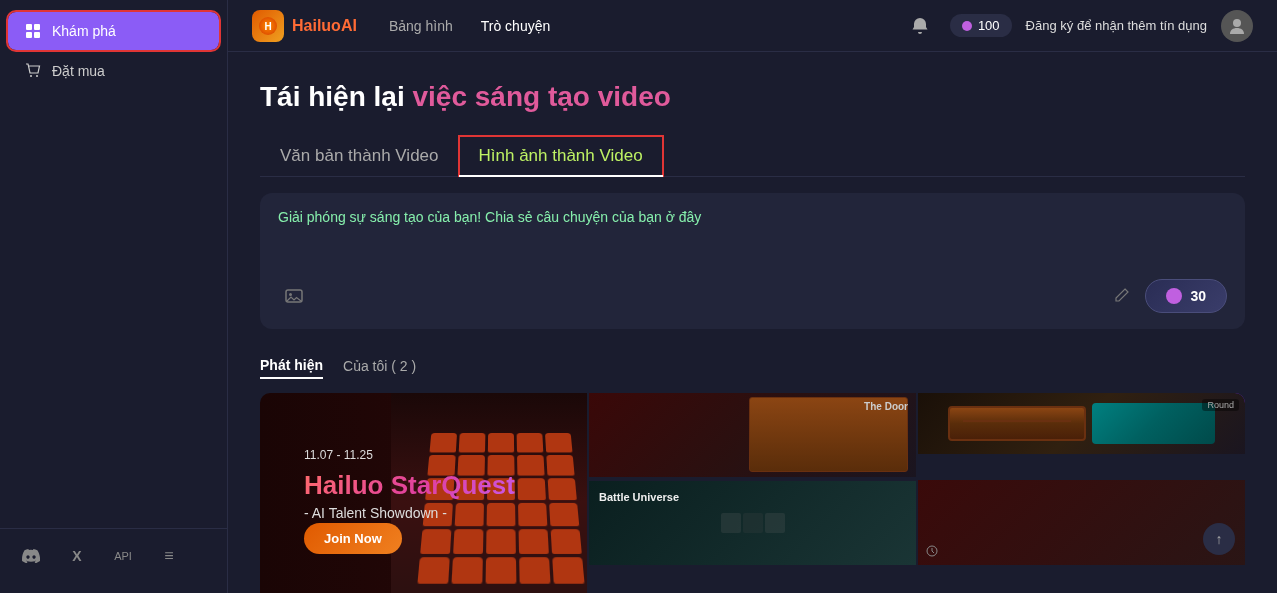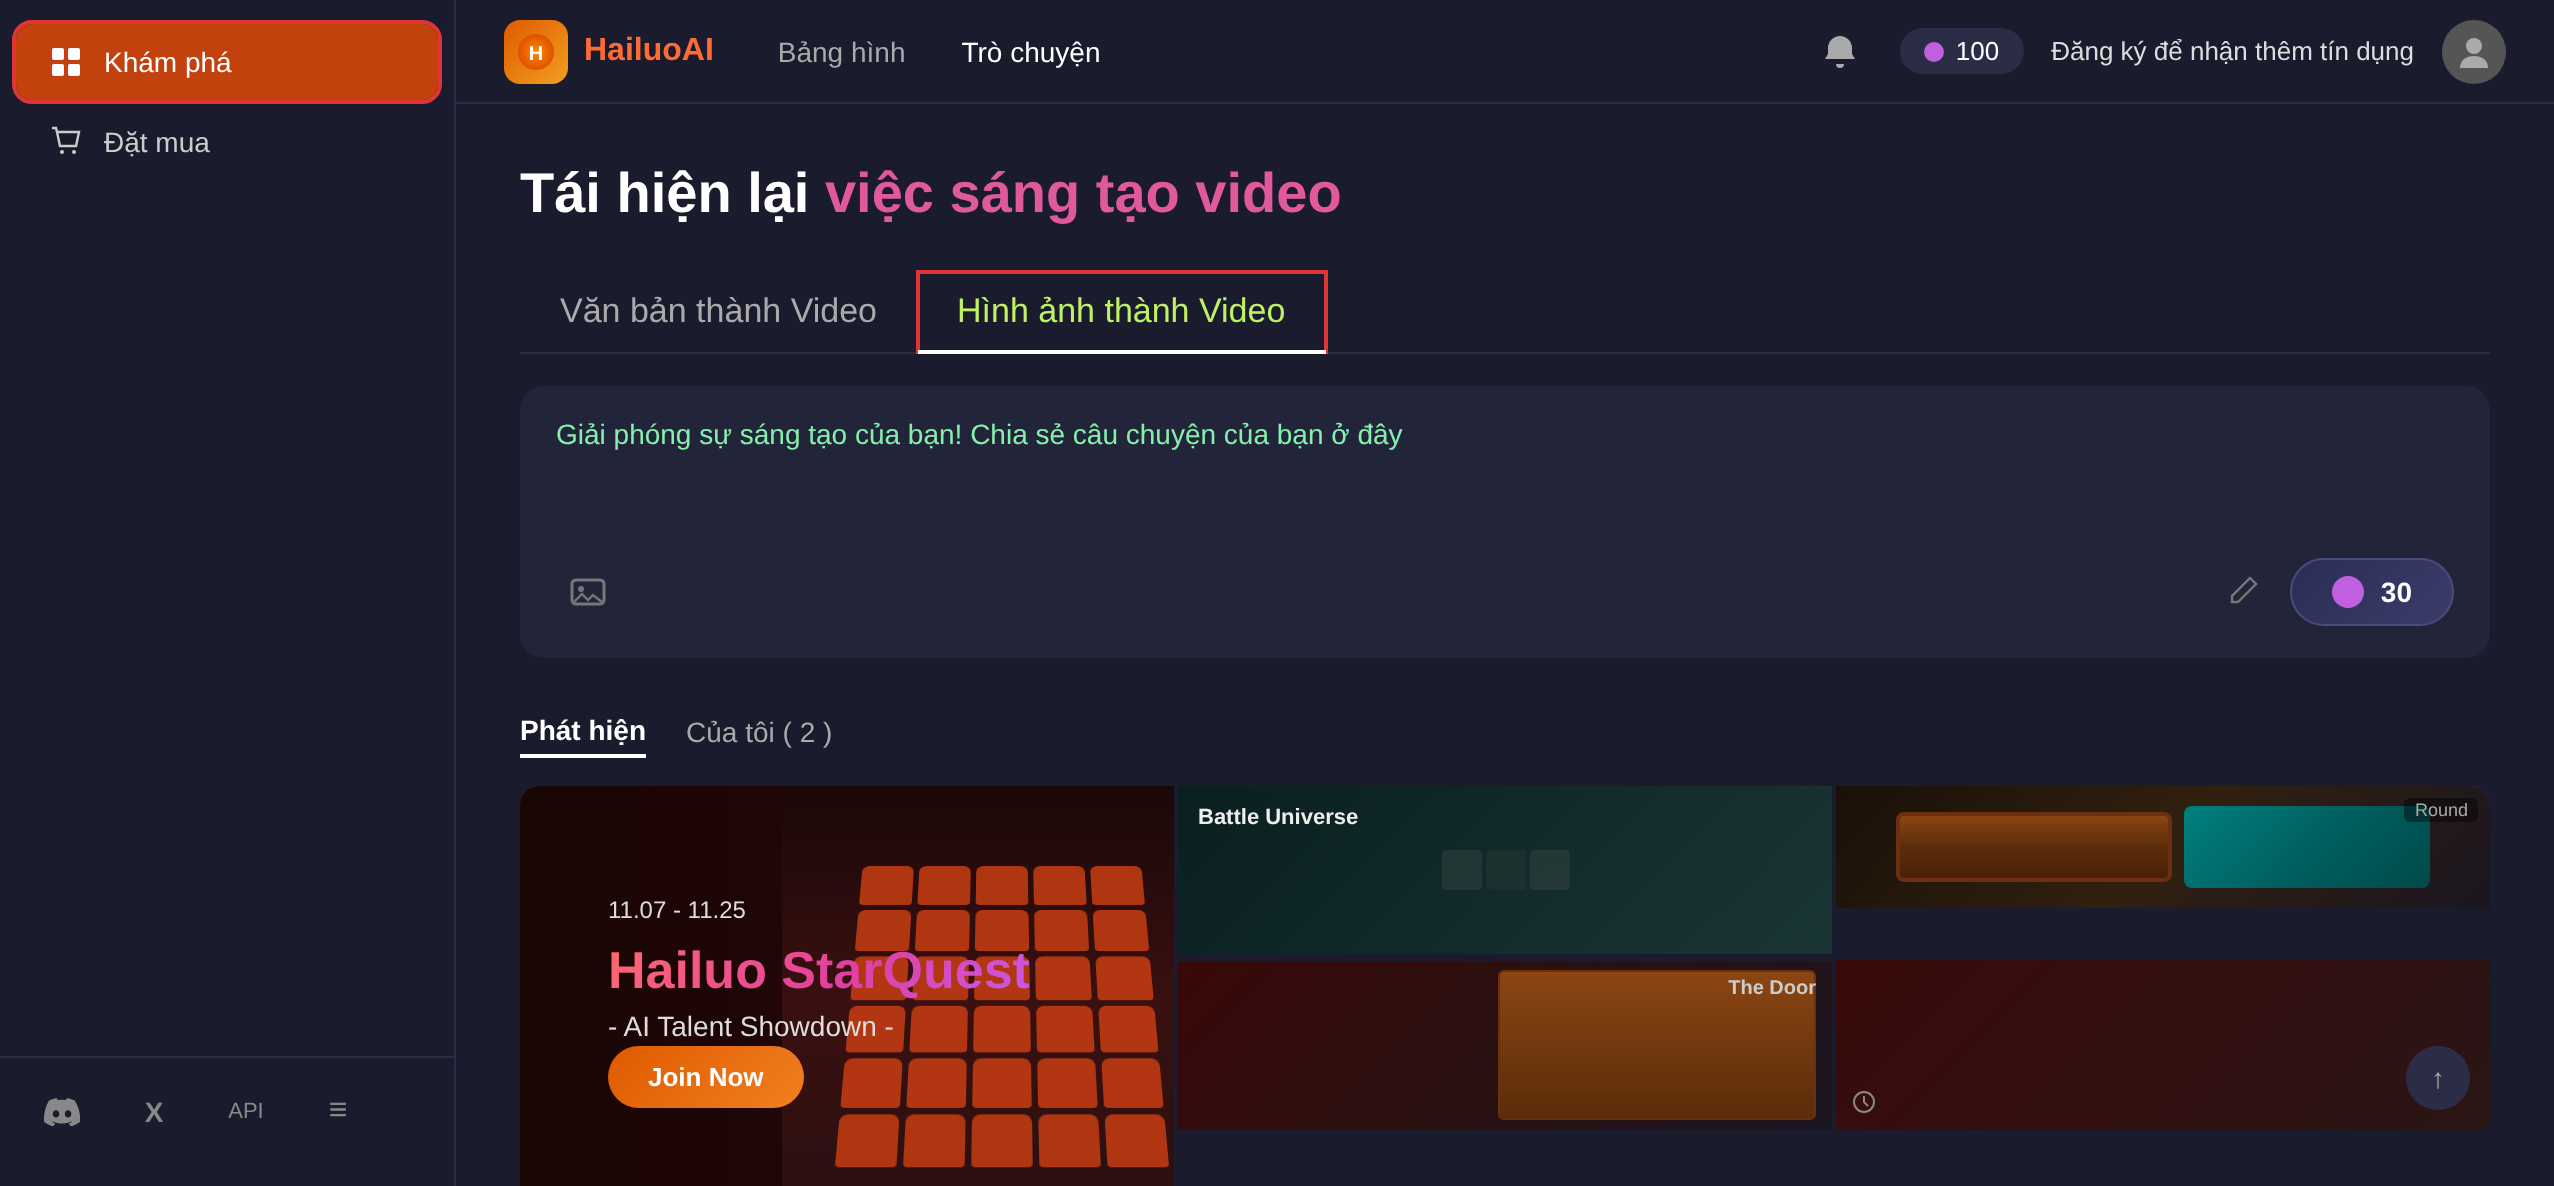--- a/index.html
+++ b/index.html
@@ -35,21 +35,21 @@
       gap: 10px;
       padding: 10px 16px;
       cursor: pointer;
       border-radius: 8px;
       margin: 2px 8px;
       color: #ccc;
       font-size: 14px;
     }
 
     .sidebar-item.active {
-      background: #c2410c;
+      background: #8b5cf6;
       outline: 2px solid #e03535;
       color: #fff;
     }
 
     .sidebar-item .icon {
       width: 18px;
       height: 18px;
       display: flex;
       align-items: center;
       justify-content: center;
@@ -690,37 +690,37 @@
         <div style="position:relative; z-index:2; padding:18px 20px;">
           <div class="banner-date">11.07 - 11.25</div>
           <div class="banner-title">Hailuo StarQuest</div>
           <div class="banner-subtitle">- AI Talent Showdown -</div>
           <div class="join-btn">Join Now</div>
         </div>
       </div>
 
       <div style="display:grid; grid-template-rows:1fr; height:172px; gap:2px;">
 
+        <div class="video-card" style="height:84px; background: linear-gradient(135deg, #2a1010, #1a1520);">
+          <div class="door-card-content"></div>
+          <div style="position:absolute; inset:0; display:flex; align-items:center; justify-content:flex-end; padding-right:8px;">
+            <div style="width:50%; height:90%; background:linear-gradient(180deg, #8B4513, #5a2d0a); border-radius:3px; border:1px solid #6a3010;"></div>
+          </div>
+          <div style="position:absolute; top:8px; right:8px; font-size:10px; color:#ccc; font-weight:600;">The Door</div>
+        </div>
+
         <div class="video-card" style="height:84px; background: linear-gradient(135deg, #0d1a1a, #1a3030, #0a2525);">
           <div style="position:absolute; inset:0; background: linear-gradient(135deg, #0a1f1f, #1a3535); display:flex; align-items:center; justify-content:center;">
             <div style="display:grid; grid-template-columns:repeat(3,1fr); gap:2px; opacity:0.6;">
               <div style="width:20px;height:20px;background:#304040;border-radius:2px;"></div>
               <div style="width:20px;height:20px;background:#253535;border-radius:2px;"></div>
               <div style="width:20px;height:20px;background:#304040;border-radius:2px;"></div>
             </div>
           </div>
           <div class="card-title-overlay">Battle Universe</div>
-        </div>
-
-        <div class="video-card" style="height:84px; background: linear-gradient(135deg, #2a1010, #1a1520);">
-          <div class="door-card-content"></div>
-          <div style="position:absolute; inset:0; display:flex; align-items:center; justify-content:flex-end; padding-right:8px;">
-            <div style="width:50%; height:90%; background:linear-gradient(180deg, #8B4513, #5a2d0a); border-radius:3px; border:1px solid #6a3010;"></div>
-          </div>
-          <div style="position:absolute; top:8px; right:8px; font-size:10px; color:#ccc; font-weight:600;">The Door</div>
         </div>
       </div>
 
       <div style="display:grid; grid-template-rows:1fr 1fr; height:172px; gap:2px; position:relative;">
 
         <div class="video-card" style="height:61px; background:#6d28d9;">
           <div class="cabinet-scene">
             <div class="cabinet"></div>
             <div class="teal-wall"></div>
           </div>

